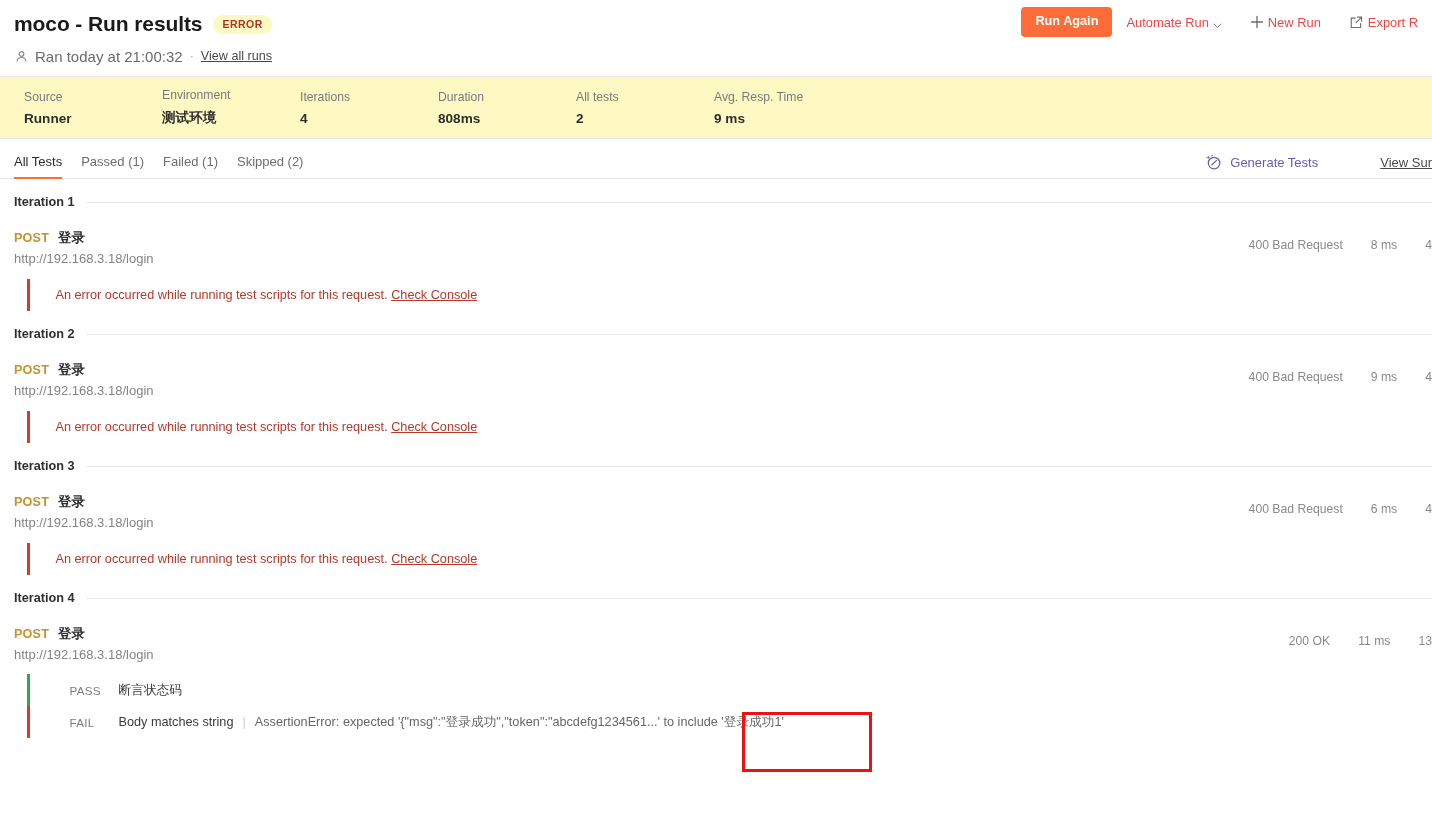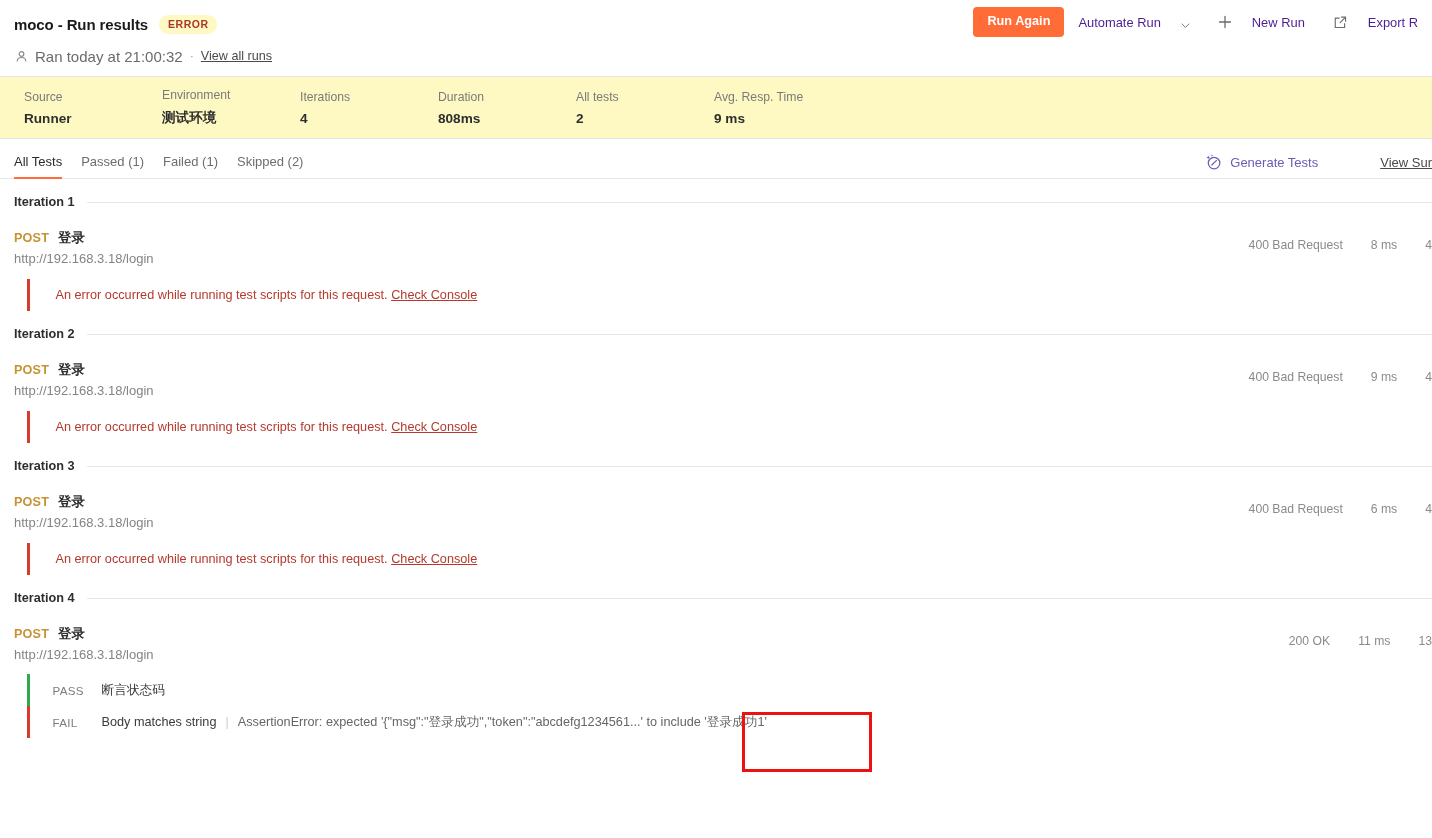--- a/index.html
+++ b/index.html
@@ -9,21 +9,21 @@
     background: #ffffff;
     font-family: "Liberation Sans", sans-serif;
     -webkit-font-smoothing: antialiased;
     overflow: hidden;
   }
   .page { position: relative; width: 1432px; height: 838px; background:#fff; }
 
   
   .header { padding: 10px 0 0 14px; position: relative; }
   .title-row { display: flex; align-items: center; gap: 11px; height: 28px; }
-  .title { font-size: 15px; font-weight: bold; color: #1a1a1a; letter-spacing: -0.1px; }
+  .title { font-size: 21px; font-weight: bold; color: #1a1a1a; letter-spacing: -0.1px; }
   .badge-error {
     background: #fef9c3; color: #a8362a;
     font-size: 10.5px; font-weight: bold; letter-spacing: 0.5px;
     padding: 3px 9px 4px; border-radius: 11px;
   }
   .sub-row { display: flex; align-items: center; gap: 6px; margin-top: 9px; height: 18px; }
   .person-icon { width: 15px; height: 15px; display:block; }
   .sub-text { font-size: 15px; color: #6b6b6b; }
   .dot-sep { color: #9b9b9b; font-size: 12.6px; margin: 0 1px; }
   .link-underline { font-size: 12.6px; color: #4a4a4a; text-decoration: underline; cursor: pointer; }
@@ -35,22 +35,22 @@
     height: 32px;
   }
   .btn-run-again {
     background: #ff6c37; color: #fff;
     font-size: 12.7px; font-weight: bold;
     border: none; border-radius: 4px;
     padding: 8px 14px 9px; cursor: pointer;
     line-height: 1;
   }
   .action-item {
-    display: flex; align-items: center; gap: 20px;
-    font-size: 12.9px; color: #4c1d95;
+    display: flex; align-items: center; gap: 4px;
+    font-size: 12.9px; color: #ef4444;
     padding: 0 14px; cursor: pointer; white-space: nowrap;
   }
   .chev { width: 9px; height: 9px; display:block; }
   .plus-icon { width: 14px; height: 14px; display:block; }
   .export-icon { width: 15px; height: 15px; display:block; }
 
   
   .stats {
     margin-top: 11px;
     border-top: 1px solid #e6e6e6;
@@ -122,21 +122,21 @@
     font-size: 12.7px; color: #b5392c; padding-left: 26px;
   }
   .error-link { color: #b5392c; text-decoration: underline; cursor: pointer; }
 
   
   .assert-block { display: flex; margin: 12px 0 0 13px; position: relative; }
   .assert-bars { width: 2.5px; display: flex; flex-direction: column; }
   .assert-bar-pass { flex: 1; background: #2fa84f; }
   .assert-bar-fail { flex: 1; background: #d93b2b; }
   .assert-rows { flex: 1; }
-  .assert-row { display: flex; align-items: center; height: 32px; padding-left: 23px; }
+  .assert-row { display: flex; align-items: center; height: 32px; padding-left: 40px; }
   .assert-status {
     font-size: 11.6px; color: #7c7c7c; letter-spacing: 0.3px;
     width: 49px; flex-shrink: 0;
   }
   .assert-name { font-size: 12.7px; color: #3a3a3a; }
   .assert-sep { color: #cccccc; margin: 0 9px; font-size: 12.7px; }
   .assert-detail { font-size: 12.7px; color: #666666; white-space: nowrap; }
 
   
   .annotation-box {

